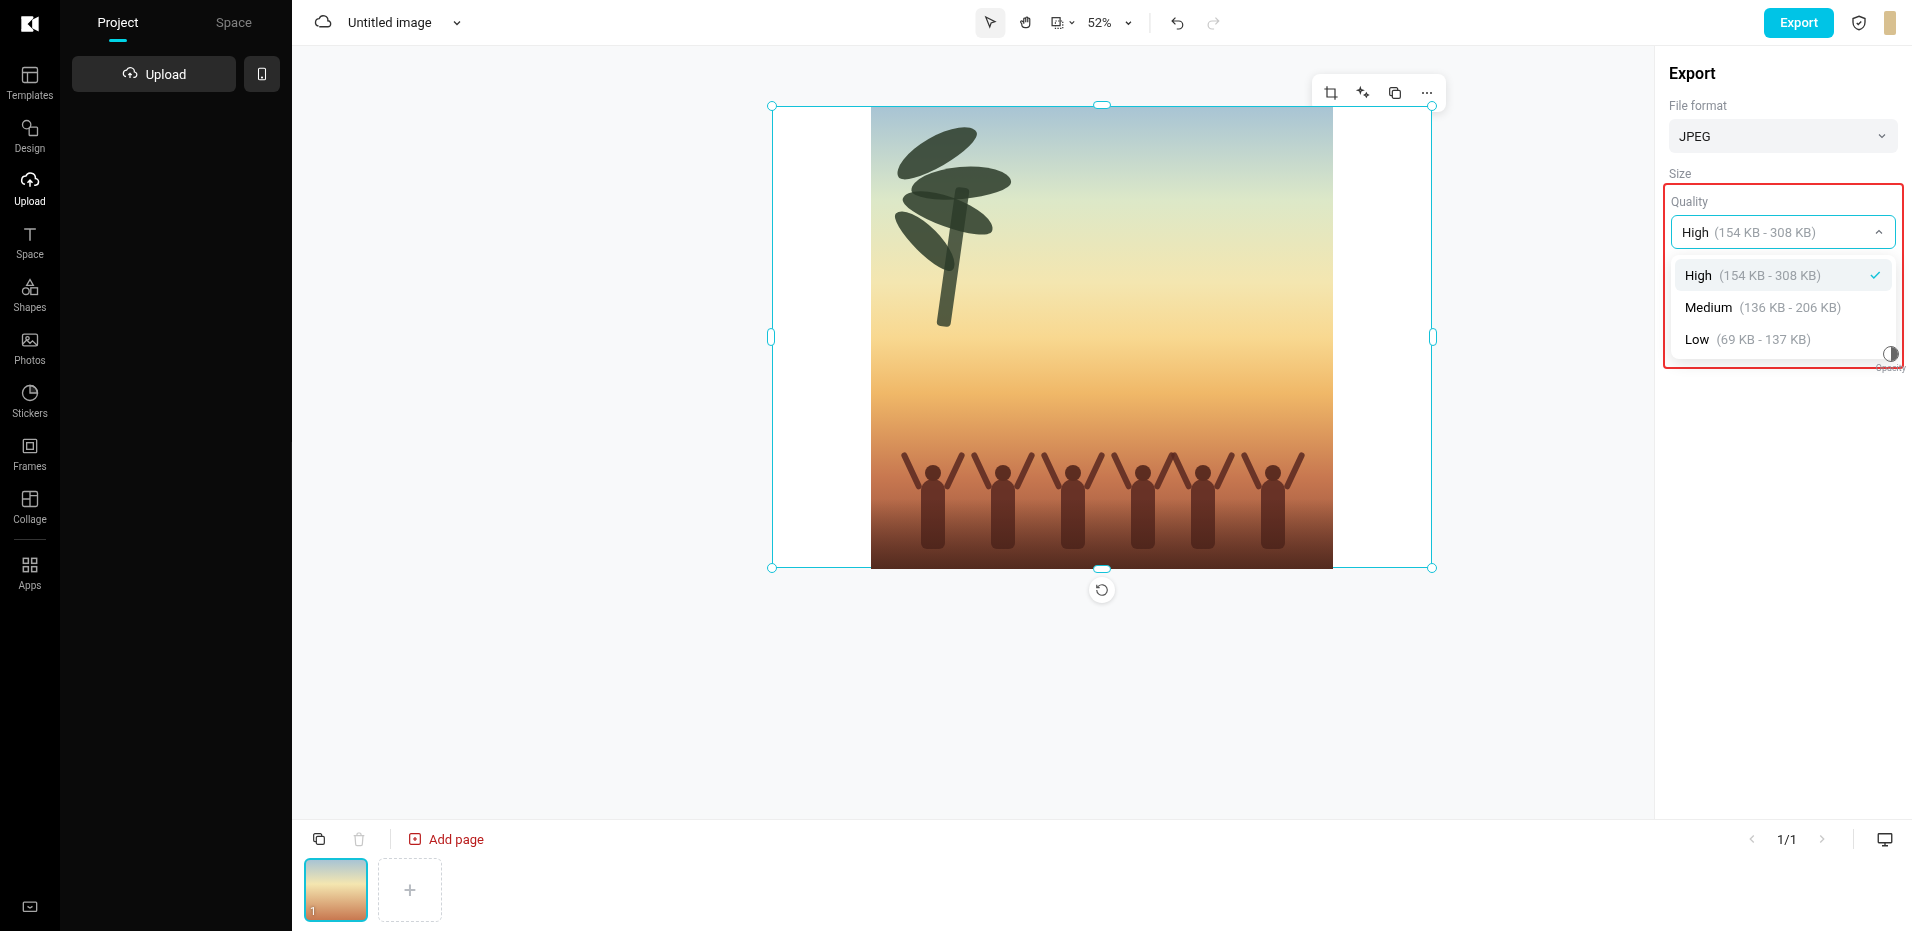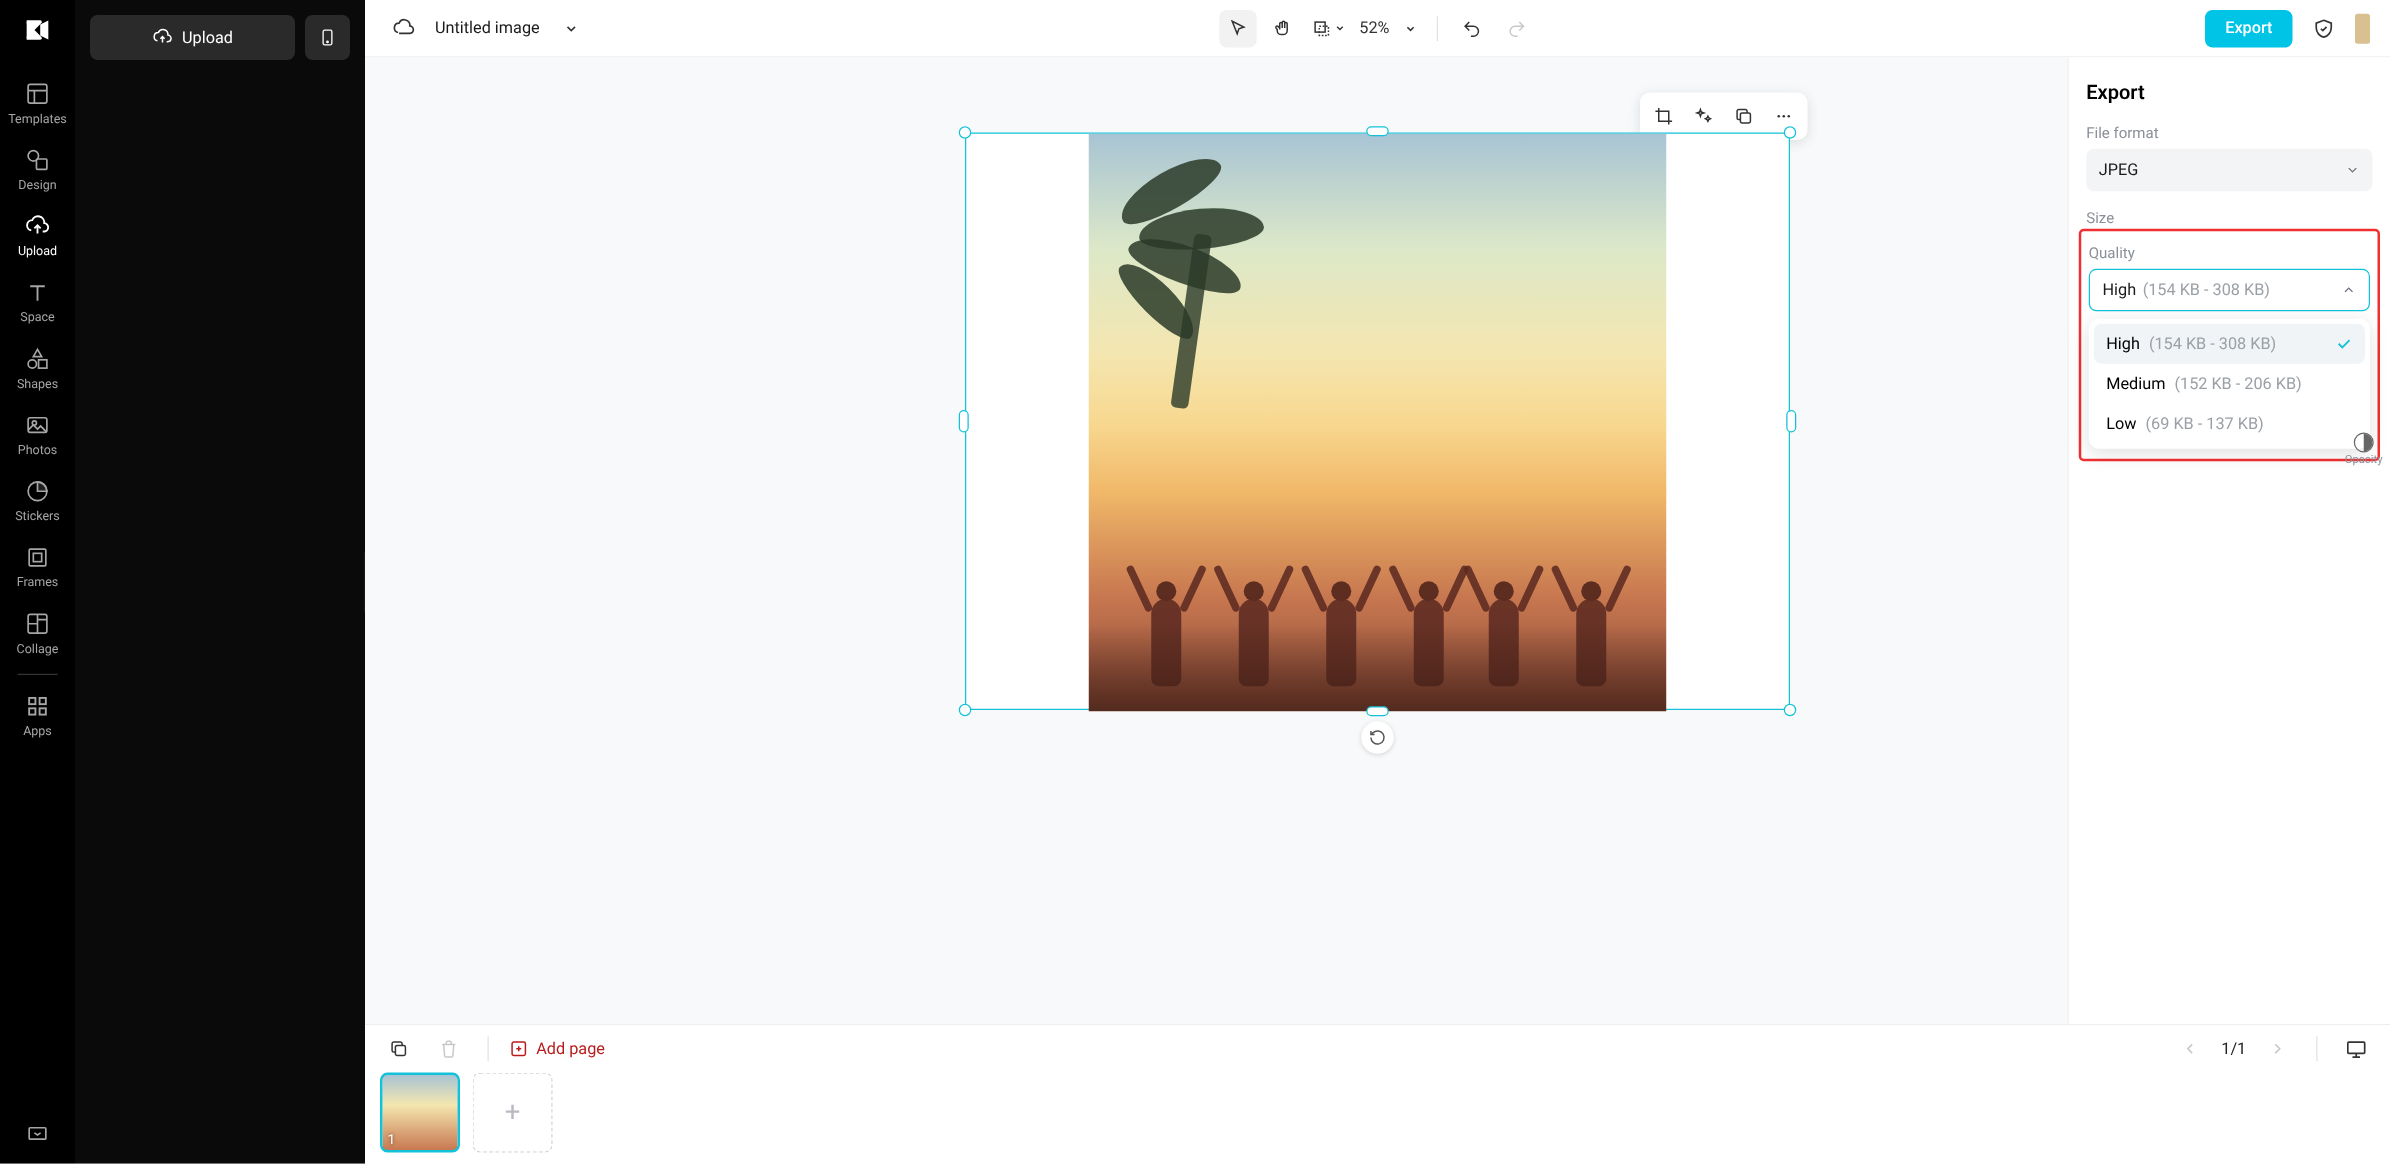--- a/index.html
+++ b/index.html
@@ -222,20 +222,24 @@
     <span class="ic">
         <svg width="20" height="20" viewBox="0 0 24 24" fill="none" stroke="currentColor" stroke-width="1.6">
           <rect x="4" y="5" width="16" height="11" rx="1"></rect>
           <path d="M9 10l3 2 3-2"></path>
         </svg>
       </span>
   </div>
 </div>
 
 <div class="panel">
+  <div class="panel-tabs">
+    <div class="panel-tab active">Project</div>
+    <div class="panel-tab">Space</div>
+  </div>
   <div class="upload-row">
     <button class="upload-btn">
       <span>
           <svg width="16" height="16" viewBox="0 0 24 24" fill="none" stroke="currentColor" stroke-width="1.8">
             <path d="M6 16a5 5 0 0 1 1-9.9A6 6 0 0 1 18.5 9 4 4 0 0 1 18 17h-1"></path>
             <path d="M12 11v7M9.5 13.5L12 11l2.5 2.5"></path>
           </svg>
         </span>
       <span>Upload</span>
     </button>
@@ -533,21 +537,21 @@
       <div class="dropdown-list">
         <div class="dd-item sel">
           <span><span>High</span> <span class="sub">(154 KB - 308 KB)</span></span>
           <span class="chk">
               <svg width="14" height="14" viewBox="0 0 24 24" fill="none" stroke="currentColor" stroke-width="2.5">
                 <path d="M5 12l5 5L20 7"></path>
               </svg>
             </span>
         </div>
         <div class="dd-item">
-          <span><span>Medium</span> <span class="sub">(152 KB - 206 KB)</span></span>
+          <span><span>Medium</span> <span class="sub">(136 KB - 206 KB)</span></span>
         </div>
         <div class="dd-item">
           <span><span>Low</span> <span class="sub">(69 KB - 137 KB)</span></span>
         </div>
       </div>
       <div class="opacity-stub">
         <div class="ring"></div>
         <span>Opacity</span>
       </div>
     </div>

